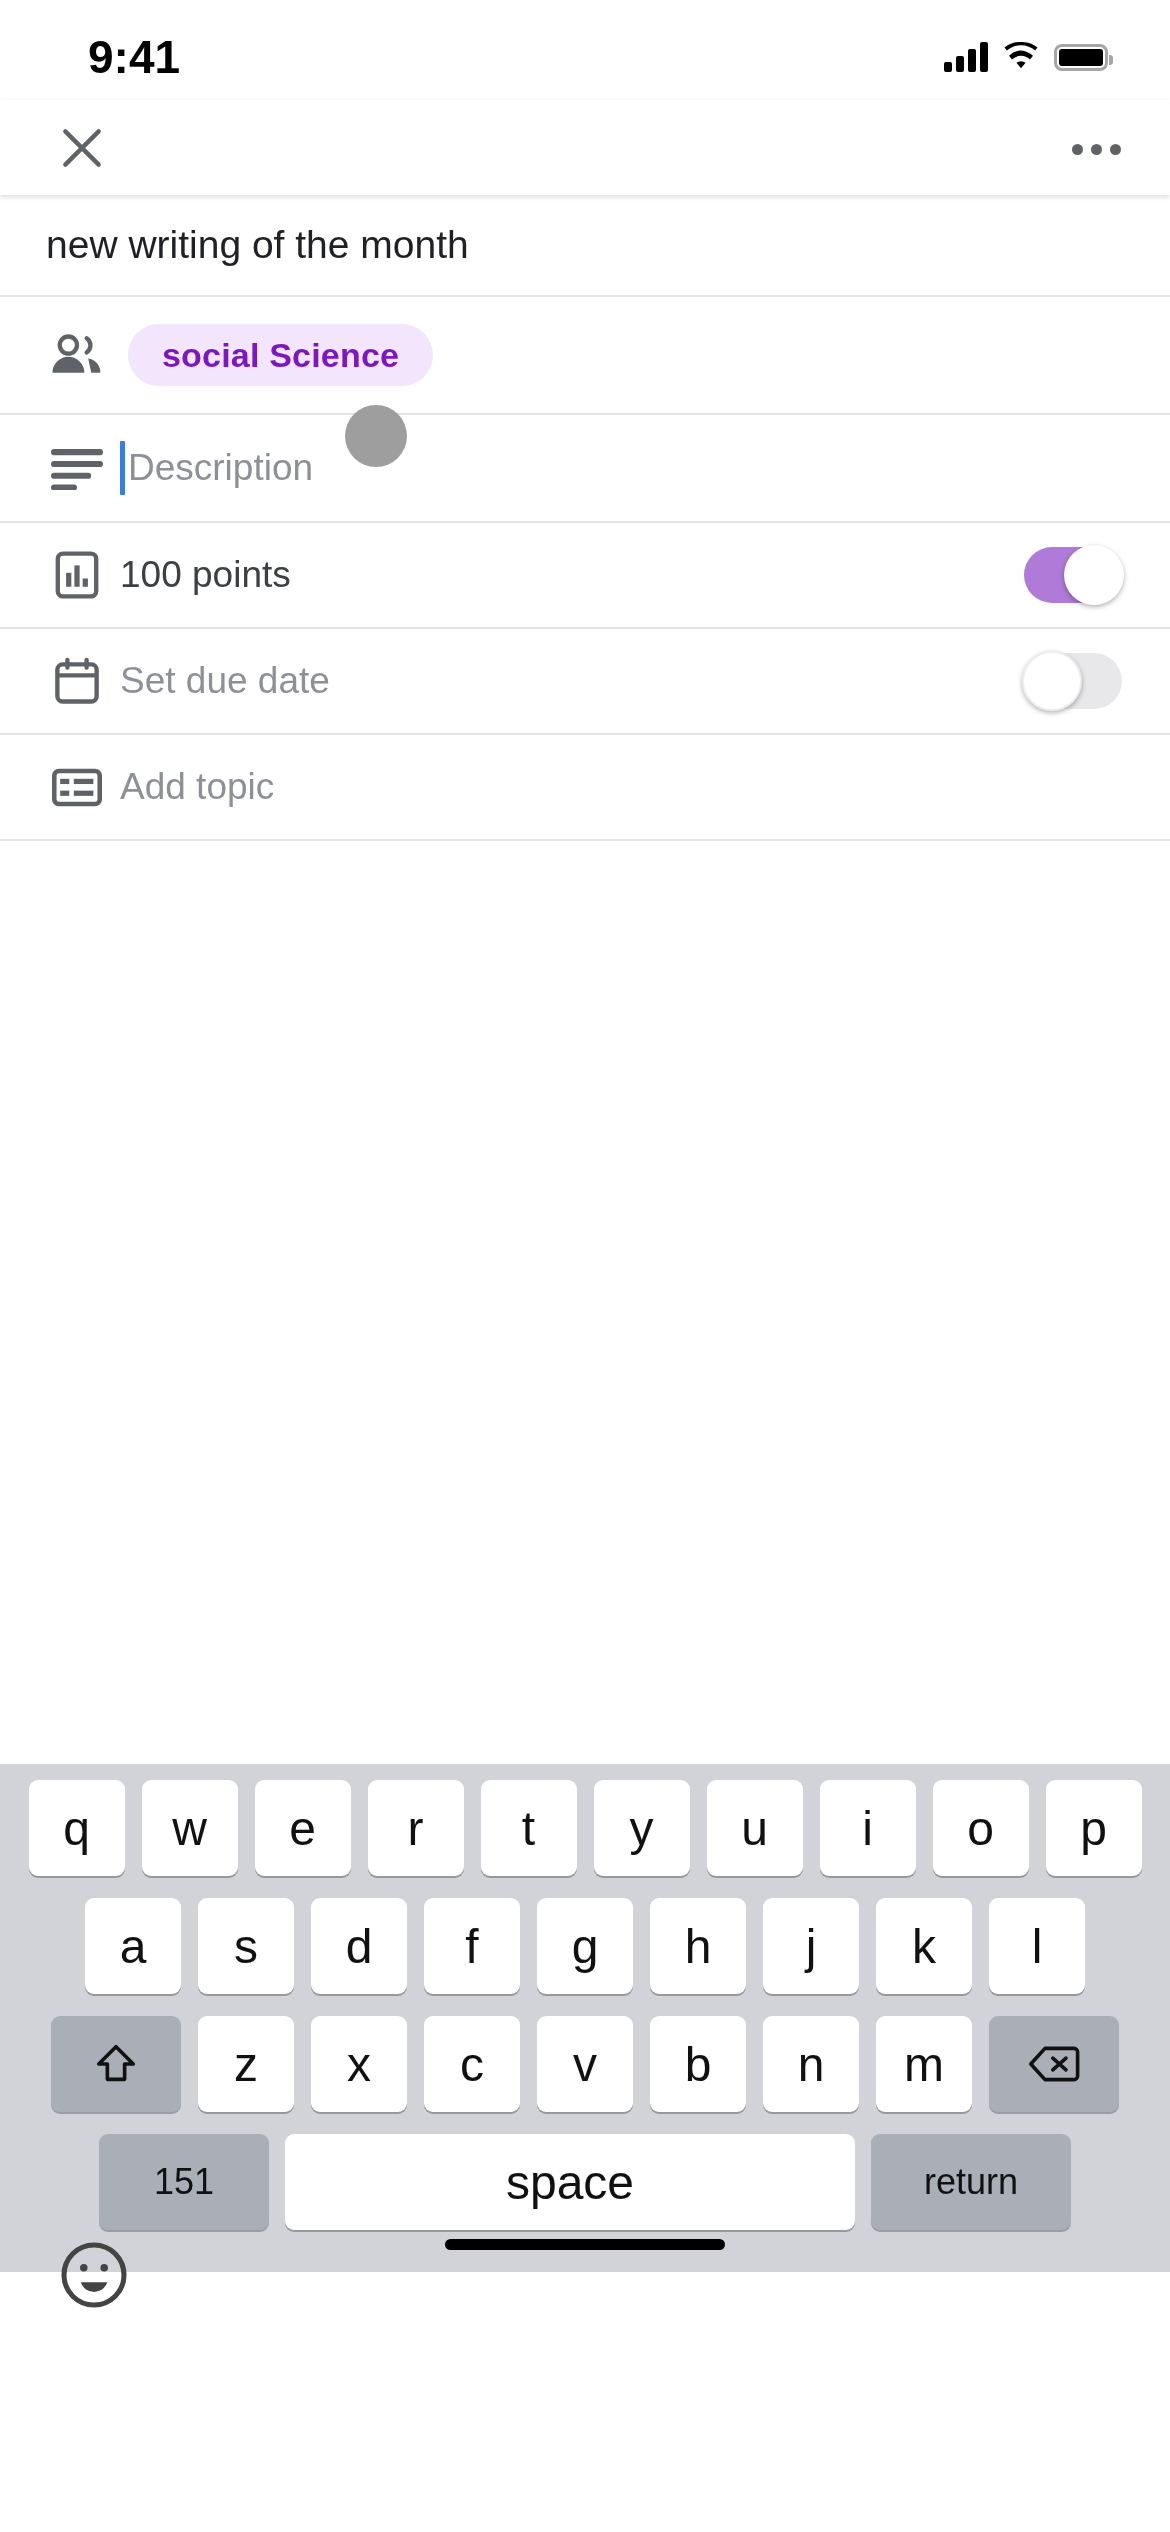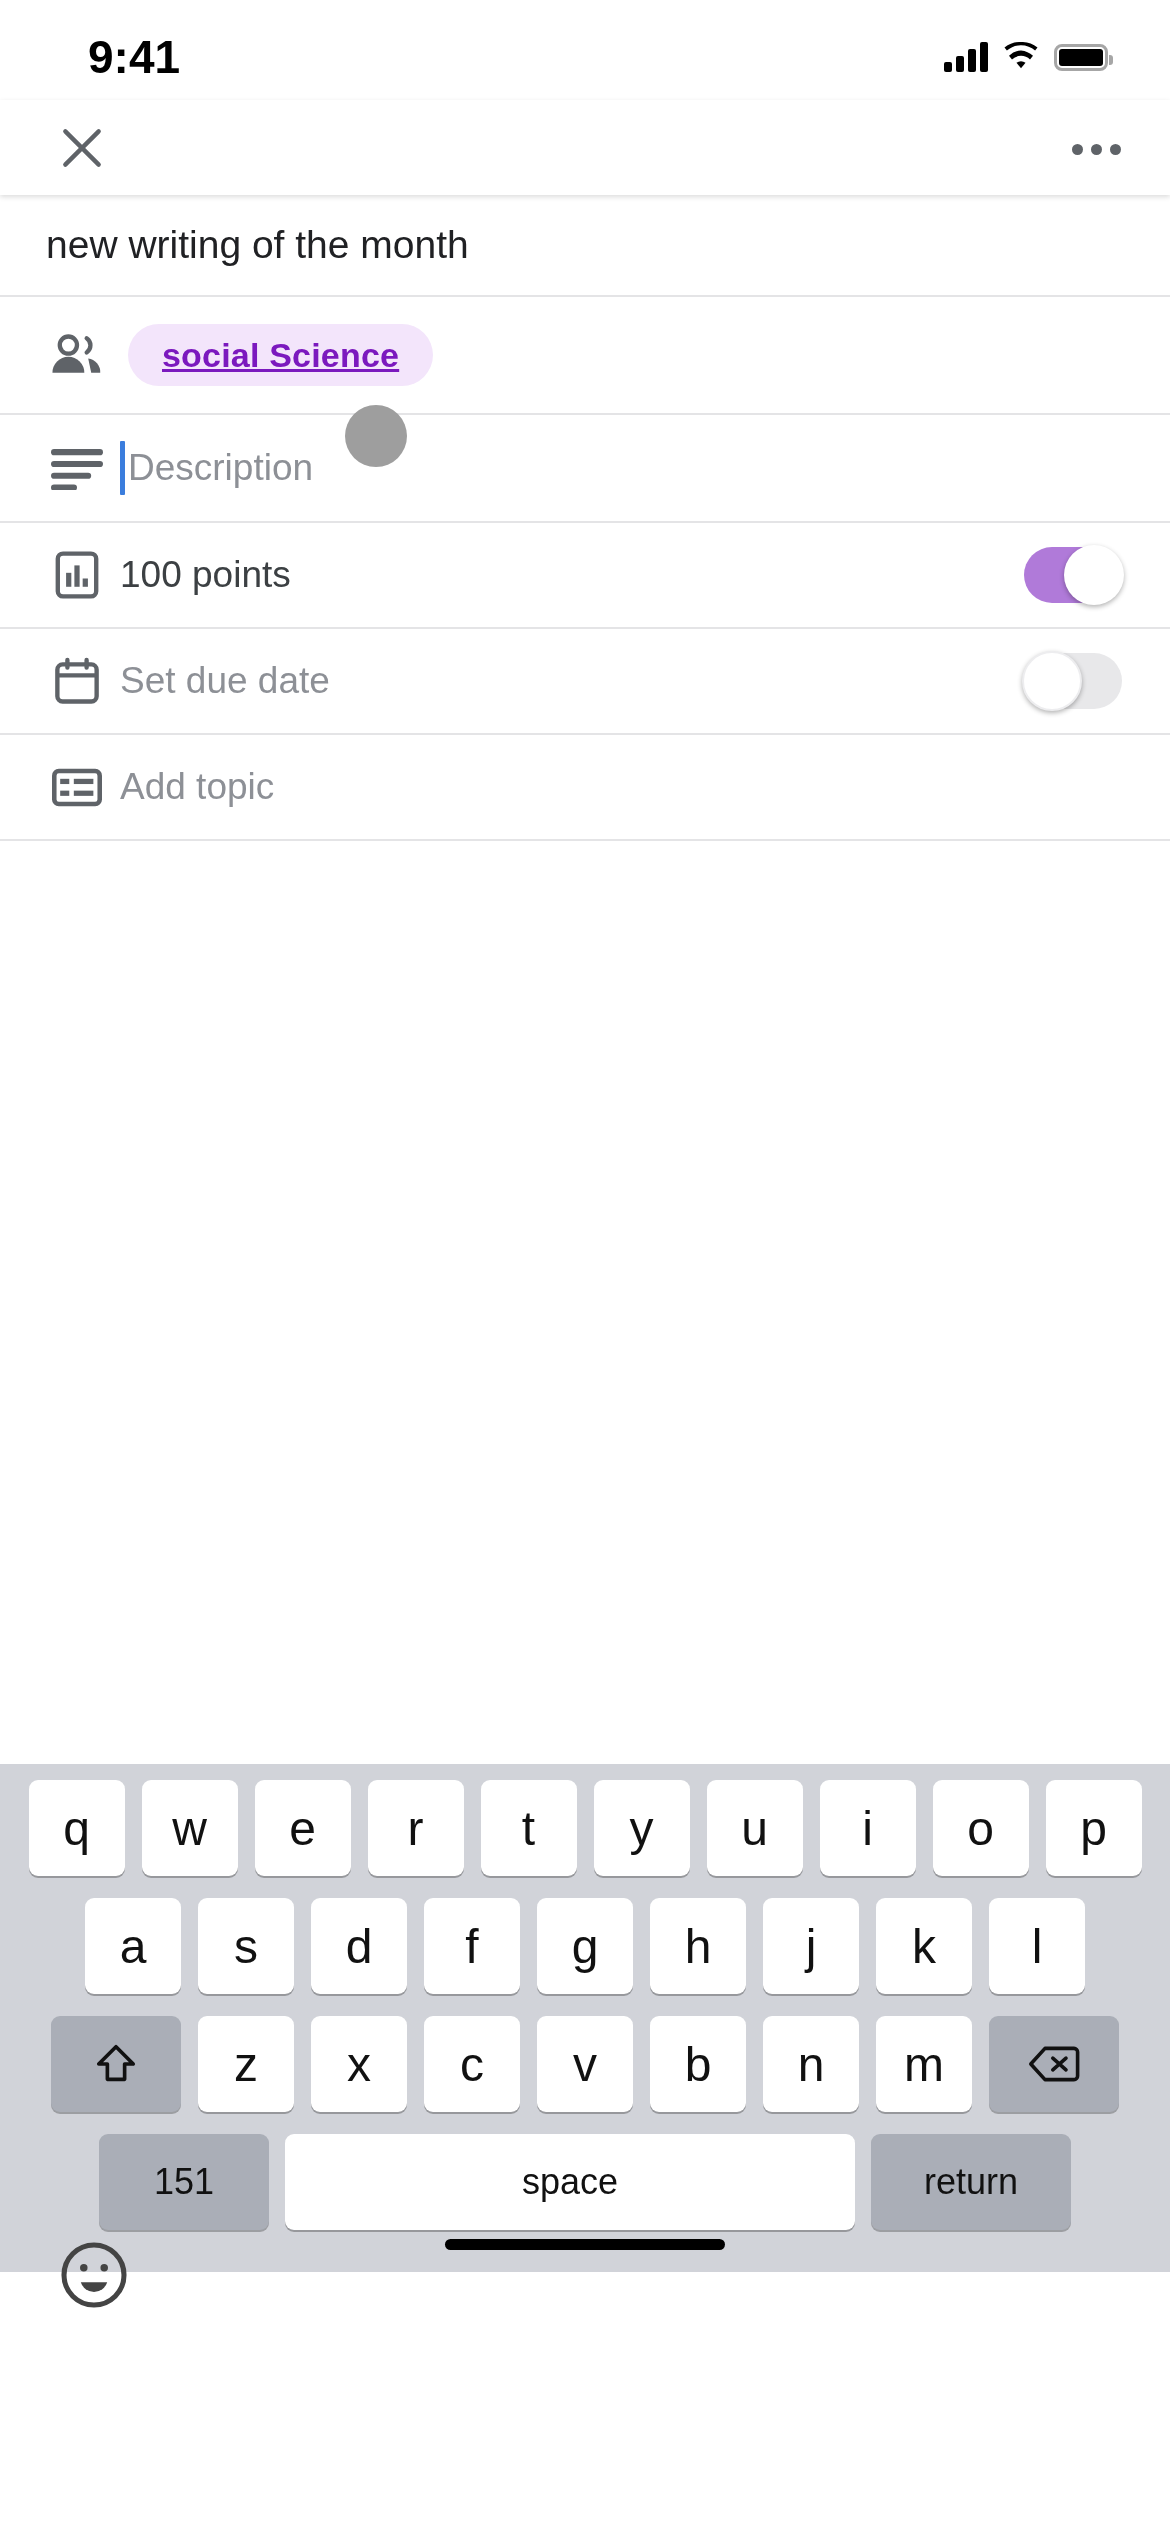--- a/index.html
+++ b/index.html
@@ -78,21 +78,21 @@
 
   .row-title { height: 102px; padding: 0 46px; }
   .row-title .title-text { font-size: 39px; color: #202124; }
 
   .row-chips { height: 118px; }
   .chips { display: flex; gap: 28px; margin-left: 8px; }
   .chip {
     height: 62px; padding: 0 34px; border-radius: 31px;
     background: #F3E5FB; color: #7B19BE;
     display: flex; align-items: center;
-    font-size: 34px; font-weight: 600; letter-spacing: .2px; text-decoration: underline;
+    font-size: 34px; font-weight: 600; letter-spacing: .2px;
   }
 
   .row-desc { height: 108px; }
   .caret {
     width: 5px; height: 54px; background: #3b7ddd; border-radius: 1px;
     margin-right: 3px;
   }
   .touch-dot {
     position: absolute; left: 345px; top: -10px;
     width: 62px; height: 62px; border-radius: 50%;
@@ -134,21 +134,21 @@
   .key {
     width: 96px; height: 96px; background: #fff; border-radius: 9px;
     display: flex; align-items: center; justify-content: center;
     font-size: 48px; color: #111; box-shadow: 0 2px 0 rgba(0,0,0,.28);
     font-family: "Liberation Sans", sans-serif;
   }
   .key.dark { background: #AAAEB7; box-shadow: 0 2px 0 rgba(0,0,0,.25); }
   .key.shift { width: 130px; }
   .key.del { width: 130px; }
   .key.num { width: 170px; font-size: 36px; height: 96px; }
-  .key.space { width: 570px; font-size: 36px; height: 96px; background:#fff; }
+  .key.space { width: 570px; font-size: 48px; height: 96px; background:#fff; }
   .key.ret { width: 200px; font-size: 36px; height: 96px; }
   .r4inner { display:flex; align-items:center; gap: 16px; justify-content:center; width:100%; padding: 0 12px;}
   .emoji-row {
     display: flex; align-items: center; padding-left: 58px; height: 90px;
   }
   .home-indicator {
     position: absolute; bottom: 22px; left: 50%; transform: translateX(-50%);
     width: 280px; height: 11px; border-radius: 6px; background: #000;
   }
   svg { display:block; }

